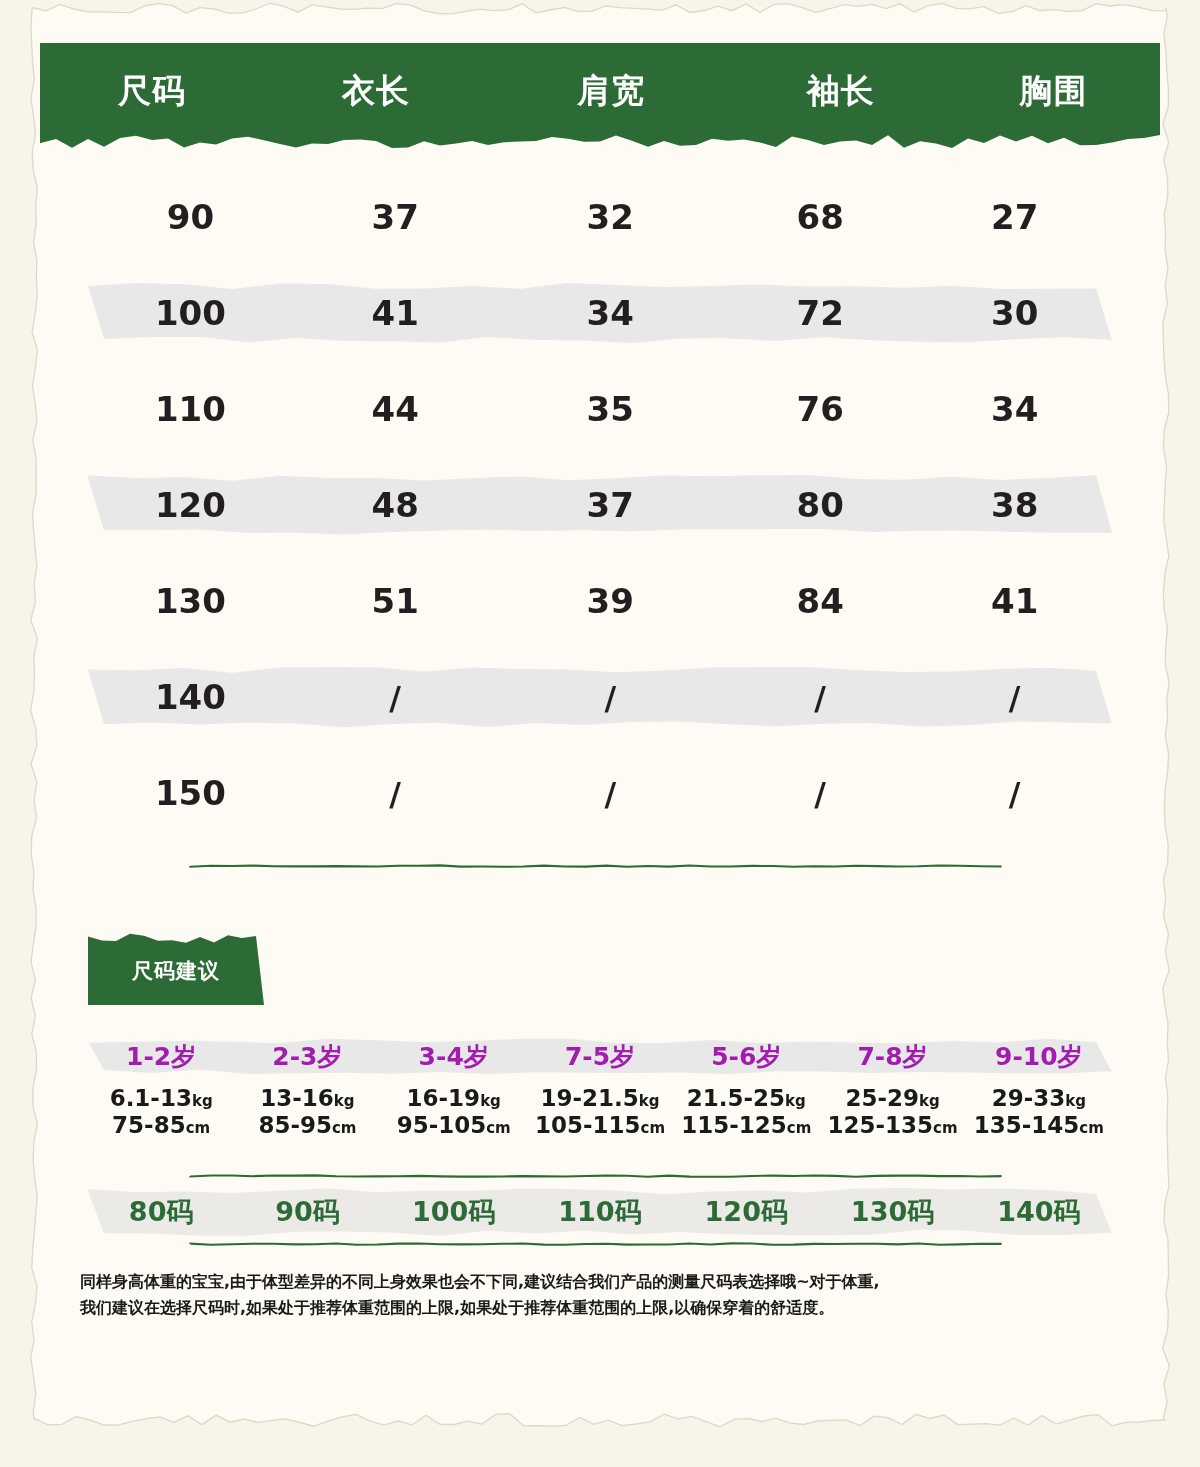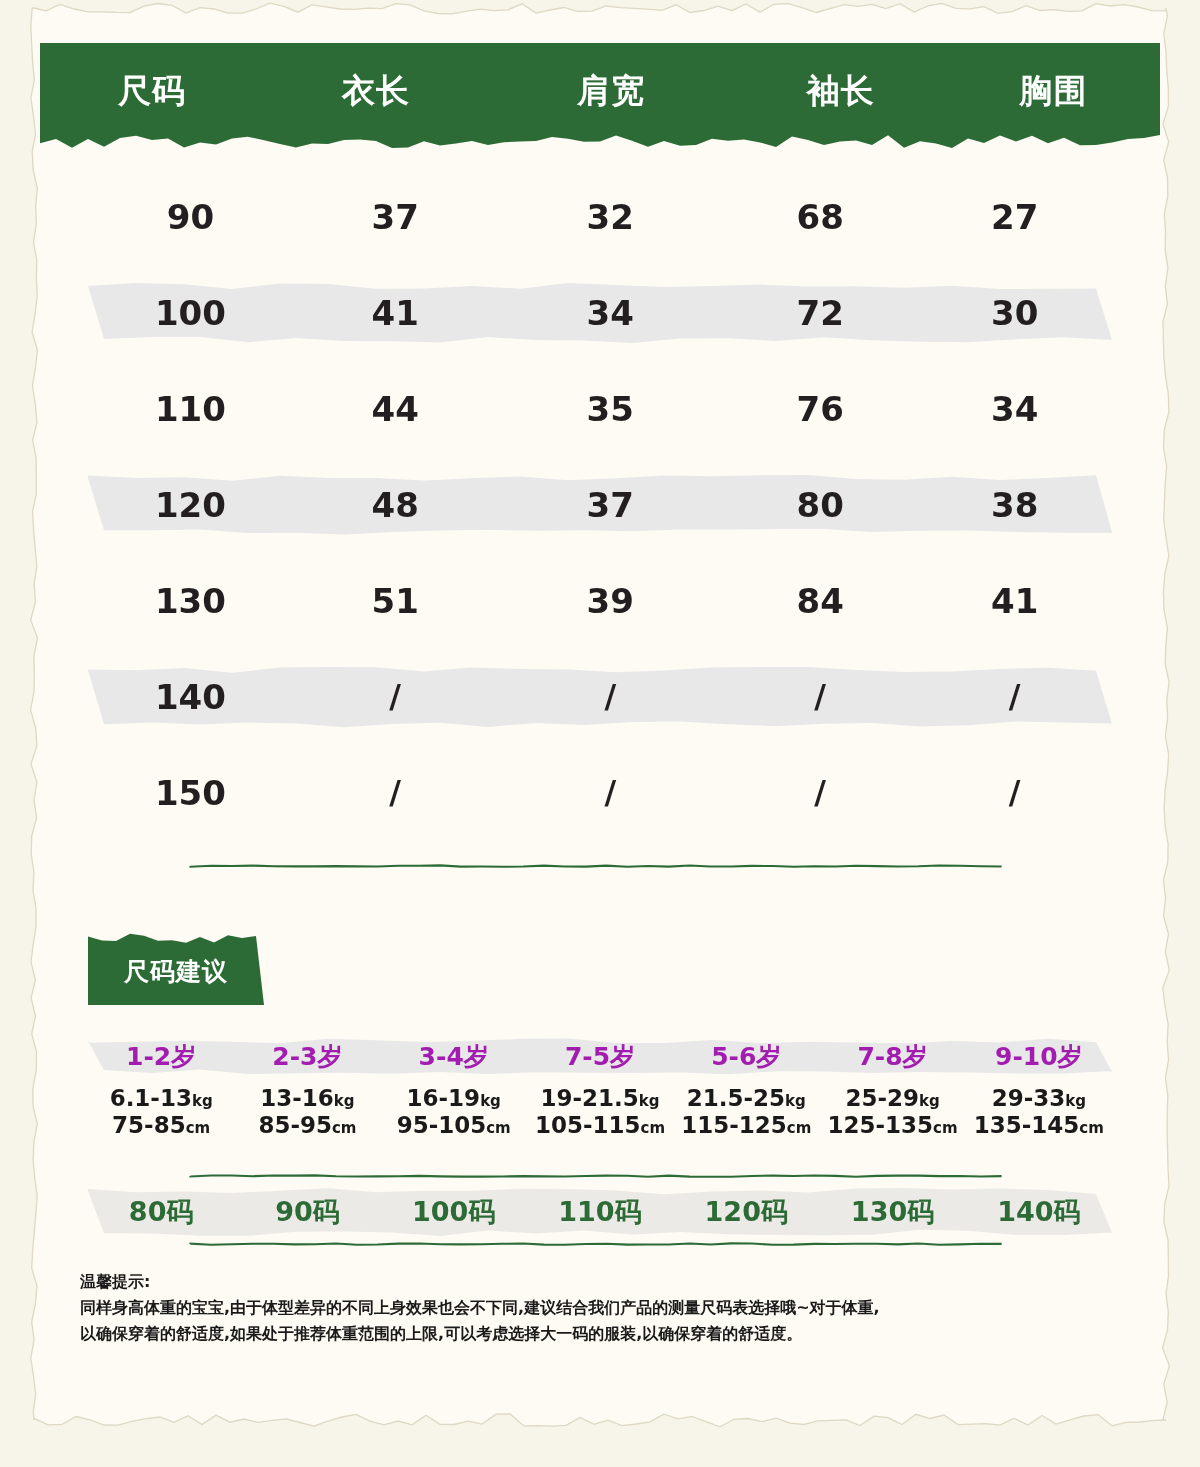--- a/index.html
+++ b/index.html
@@ -36,21 +36,21 @@
   }
 
   
   .row{
     position:absolute;left:88px;width:1024px;height:62px;
     display:flex;align-items:center;
   }
   .row .band{
     position:absolute;left:0;top:0;width:1024px;height:62px;
   }
-  .cells{position:relative;display:flex;width:1024px;align-items:flex-start;z-index:2;}
+  .cells{position:relative;display:flex;width:1024px;align-items:flex-end;z-index:2;}
   .td{
     font-size:34px;font-weight:bold;color:#231f20;
     text-align:center;letter-spacing:0px;
     font-family:"DejaVu Sans",sans-serif;
   }
   .td.slash{font-size:32px;}
 
   
   .c0{width:20%;}
   .c1{width:20%;}
@@ -61,21 +61,21 @@
   
   .green-rule{position:absolute;left:88px;width:1024px;height:4px;}
 
   
   .badge{
     position:absolute;left:88px;top:908px;width:176px;height:76px;
   }
   .badge-label{
     position:absolute;left:0;top:0;width:176px;height:76px;
     display:flex;align-items:center;justify-content:center;
-    color:#fff;font-size:25px;font-weight:bold;letter-spacing:1px;
+    color:#fff;font-size:21px;font-weight:bold;letter-spacing:1px;
     font-family:"DejaVu Sans",sans-serif;padding-top:8px;box-sizing:border-box;
   }
 
   
   .age-band{position:absolute;left:88px;top:1017px;width:1024px;height:37px;}
   .age-row{
     position:absolute;left:88px;top:1017px;width:1024px;height:37px;
     display:flex;align-items:center;z-index:2;
   }
   .age-cell{
@@ -283,18 +283,17 @@
       <div class="code-cell">110码</div>
       <div class="code-cell">120码</div>
       <div class="code-cell">130码</div>
       <div class="code-cell">140码</div>
     </div>
   <svg class="green-rule" style="top:1221px" width="1024" height="5" viewBox="0 0 1024 5">
     <path id="rule-c" stroke="#2d6b36" stroke-width="2.6" fill="none" d="M 0 2.6 L 0 2.12 L 26 3.49 L 52 2.76 L 78 2.18 L 104 2.23 L 130 2.96 L 156 2.74 L 182 1.79 L 208 3.35 L 234 3.09 L 260 2.04 L 286 1.82 L 312 2.80 L 338 2.92 L 364 2.88 L 390 2.25 L 416 1.86 L 442 3.32 L 468 3.38 L 494 2.42 L 520 2.25 L 546 3.26 L 572 3.09 L 598 3.02 L 624 1.79 L 650 3.14 L 676 1.74 L 702 1.94 L 728 3.42 L 754 3.30 L 780 2.35 L 806 2.45 L 832 2.15 L 858 2.19 L 884 2.98 L 910 1.94 L 936 3.37 L 962 2.97 L 988 2.25 L 1014 2.37"></path>
   </svg>
 
   <div class="footer">
-    <div class="footer-line">温馨提示:</div>
     <div class="footer-line">同样身高体重的宝宝,由于体型差异的不同上身效果也会不下同,建议结合我们产品的测量尺码表选择哦~对于体重,</div>
-    <div class="footer-line">以确保穿着的舒适度,如果处于推荐体重范围的上限,可以考虑选择大一码的服装,以确保穿着的舒适度。</div>
+    <div class="footer-line">我们建议在选择尺码时,如果处于推荐体重范围的上限,如果处于推荐体重范围的上限,以确保穿着的舒适度。</div>
   </div>
 
 </div>
 
 </body></html>

